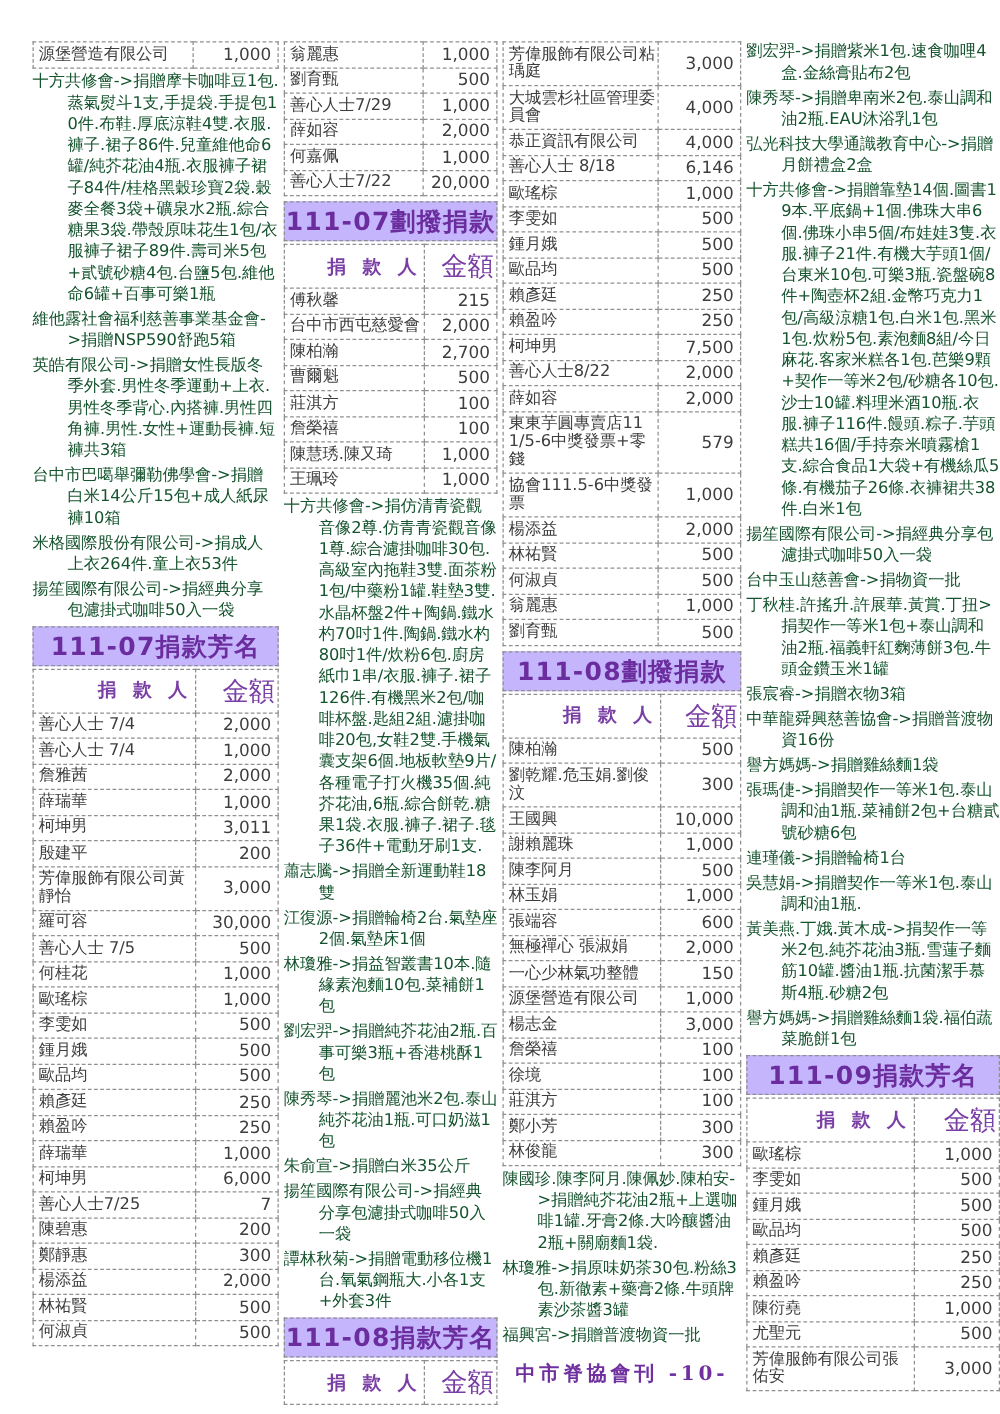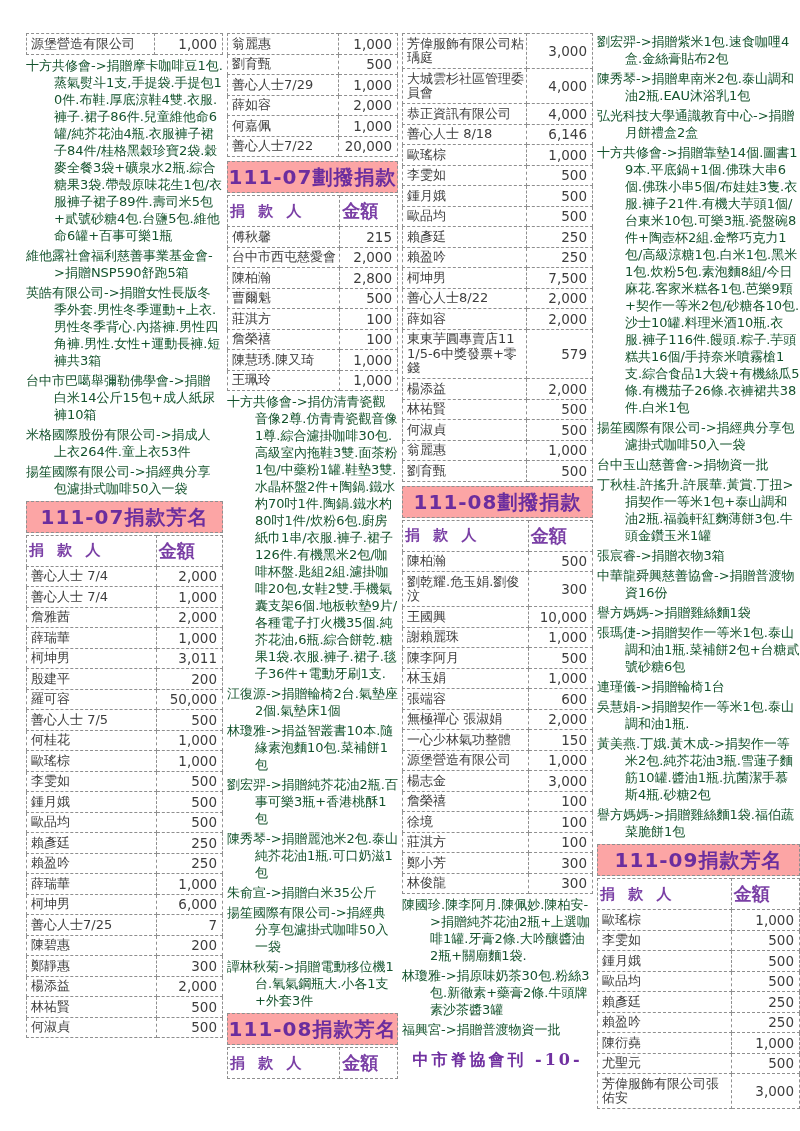--- a/index.html
+++ b/index.html
@@ -7,23 +7,23 @@
   .page{width:800px;height:1131px;box-sizing:border-box;padding:33px 0 13px 26px;display:flex;gap:4px;}
   .col{box-sizing:border-box;}
   .col1{width:197px;}
   .col2{width:171px;}
   .col3{width:191px;}
   .col4{width:203px;}
   table.donor-table{width:100%;border-collapse:collapse;table-layout:fixed;margin:0 0 2px 0;}
   table.donor-table td, table.donor-table th{border:1px dashed #8f8f8f;vertical-align:middle;}
   td.donor-cell{width:67%;color:#3d3d3d;font-size:13px;line-height:14.5px;padding:2.5px 2px 2.5px 4px;word-break:break-all;}
   td.amount-cell{width:33%;color:#3d3d3d;font-size:13.5px;line-height:14.5px;padding:2.5px 5px 2.5px 2px;text-align:right;}
-  th.donor-header-cell{width:67%;color:#7a3fa5;font-size:15px;font-weight:bold;letter-spacing:4px;padding:3px 2px;text-align:left;}
-  th.amount-header-cell{width:33%;color:#7a3fa5;font-size:18px;font-weight:bold;padding:3px 2px;text-align:left;}
-  .section-title{border:1px dashed #8f8f8f;color:#6b2d9e;background:#fca5a5;font-weight:bold;font-size:20px;line-height:24px;text-align:center;padding:3px 0;margin:4px 0 2px 0;letter-spacing:1px;}
+  th.donor-header-cell{width:67%;color:#7a3fa5;font-size:15px;font-weight:bold;letter-spacing:4px;padding:3px 2px;text-align:right;}
+  th.amount-header-cell{width:33%;color:#7a3fa5;font-size:21px;font-weight:normal;padding:3px 2px;text-align:right;}
+  .section-title{border:1px dashed #8f8f8f;color:#6b2d9e;background:#c4b5fd;font-weight:bold;font-size:20px;line-height:24px;text-align:center;padding:3px 0;margin:4px 0 2px 0;letter-spacing:1px;}
   .para{color:#14532d;font-size:13px;line-height:17px;padding-left:28px;text-indent:-28px;margin:0 0 3px 0;word-break:break-all;}
   .page-footer{color:#7030a0;font-size:16px;font-weight:bold;letter-spacing:3px;text-align:center;margin-top:12px;font-family:"DejaVu Serif",serif;}
 </style>
 </head>
 <body>
 
 <div class="page">
   <div class="col col1">
     <div class="col-blocks">
         <table class="donor-table">
@@ -67,22 +67,26 @@
             </tr>
             <tr>
               <td class="donor-cell">柯坤男</td>
               <td class="amount-cell">3,011</td>
             </tr>
             <tr>
               <td class="donor-cell">殷建平</td>
               <td class="amount-cell">200</td>
             </tr>
             <tr>
+              <td class="donor-cell">芳偉服飾有限公司黃靜怡</td>
+              <td class="amount-cell">3,000</td>
+            </tr>
+            <tr>
               <td class="donor-cell">羅可容</td>
-              <td class="amount-cell">50,000</td>
+              <td class="amount-cell">30,000</td>
             </tr>
             <tr>
               <td class="donor-cell">善心人士 7/5</td>
               <td class="amount-cell">500</td>
             </tr>
             <tr>
               <td class="donor-cell">何桂花</td>
               <td class="amount-cell">1,000</td>
             </tr>
             <tr>
@@ -187,21 +191,21 @@
             <tr>
               <td class="donor-cell">傅秋馨</td>
               <td class="amount-cell">215</td>
             </tr>
             <tr>
               <td class="donor-cell">台中市西屯慈愛會</td>
               <td class="amount-cell">2,000</td>
             </tr>
             <tr>
               <td class="donor-cell">陳柏瀚</td>
-              <td class="amount-cell">2,800</td>
+              <td class="amount-cell">2,700</td>
             </tr>
             <tr>
               <td class="donor-cell">曹爾魁</td>
               <td class="amount-cell">500</td>
             </tr>
             <tr>
               <td class="donor-cell">莊淇方</td>
               <td class="amount-cell">100</td>
             </tr>
             <tr>
@@ -212,20 +216,21 @@
               <td class="donor-cell">陳慧琇.陳又琦</td>
               <td class="amount-cell">1,000</td>
             </tr>
             <tr>
               <td class="donor-cell">王珮玲</td>
               <td class="amount-cell">1,000</td>
             </tr>
           </tbody>
         </table>
         <div class="para">十方共修會-&gt;捐仿清青瓷觀音像2尊.仿青青瓷觀音像1尊.綜合濾掛咖啡30包.高級室內拖鞋3雙.面茶粉1包/中藥粉1罐.鞋墊3雙.水晶杯盤2件+陶鍋.鐵水杓70吋1件.陶鍋.鐵水杓80吋1件/炊粉6包.廚房紙巾1串/衣服.褲子.裙子126件.有機黑米2包/咖啡杯盤.匙組2組.濾掛咖啡20包,女鞋2雙.手機氣囊支架6個.地板軟墊9片/各種電子打火機35個.純芥花油,6瓶.綜合餅乾.糖果1袋.衣服.褲子.裙子.毯子36件+電動牙刷1支.</div>
+        <div class="para">蕭志騰-&gt;捐贈全新運動鞋18雙</div>
         <div class="para">江復源-&gt;捐贈輪椅2台.氣墊座2個.氣墊床1個</div>
         <div class="para">林瓊雅-&gt;捐益智叢書10本.隨緣素泡麵10包.菜補餅1包</div>
         <div class="para">劉宏羿-&gt;捐贈純芥花油2瓶.百事可樂3瓶+香港桃酥1包</div>
         <div class="para">陳秀琴-&gt;捐贈麗池米2包.泰山純芥花油1瓶.可口奶滋1包</div>
         <div class="para">朱俞宣-&gt;捐贈白米35公斤</div>
         <div class="para">揚笙國際有限公司-&gt;捐經典分享包濾掛式咖啡50入一袋</div>
         <div class="para">譚林秋菊-&gt;捐贈電動移位機1台.氧氣鋼瓶大.小各1支+外套3件</div>
         <div class="section-title">111-08捐款芳名</div>
         <table class="donor-table">
           <thead>
@@ -289,20 +294,24 @@
               <td class="donor-cell">善心人士8/22</td>
               <td class="amount-cell">2,000</td>
             </tr>
             <tr>
               <td class="donor-cell">薛如容</td>
               <td class="amount-cell">2,000</td>
             </tr>
             <tr>
               <td class="donor-cell">東東芋圓專賣店111/5-6中獎發票+零錢</td>
               <td class="amount-cell">579</td>
+            </tr>
+            <tr>
+              <td class="donor-cell">協會111.5-6中獎發票</td>
+              <td class="amount-cell">1,000</td>
             </tr>
             <tr>
               <td class="donor-cell">楊添益</td>
               <td class="amount-cell">2,000</td>
             </tr>
             <tr>
               <td class="donor-cell">林祐賢</td>
               <td class="amount-cell">500</td>
             </tr>
             <tr>

